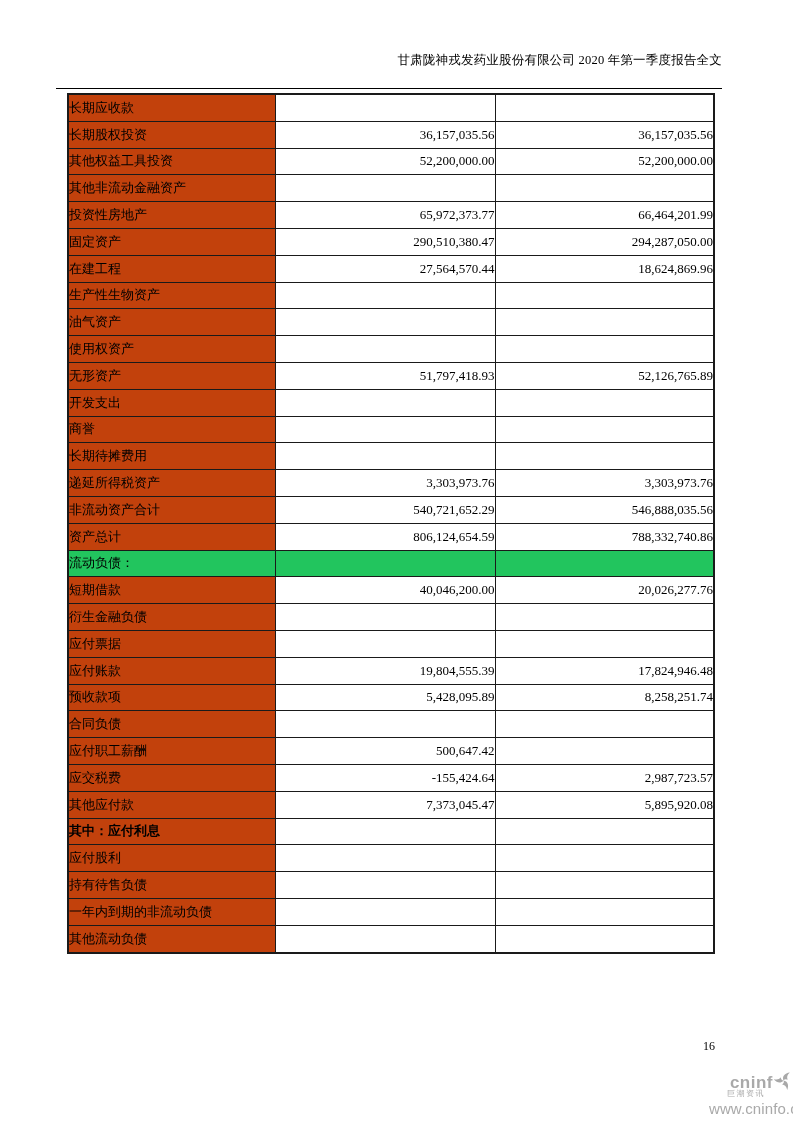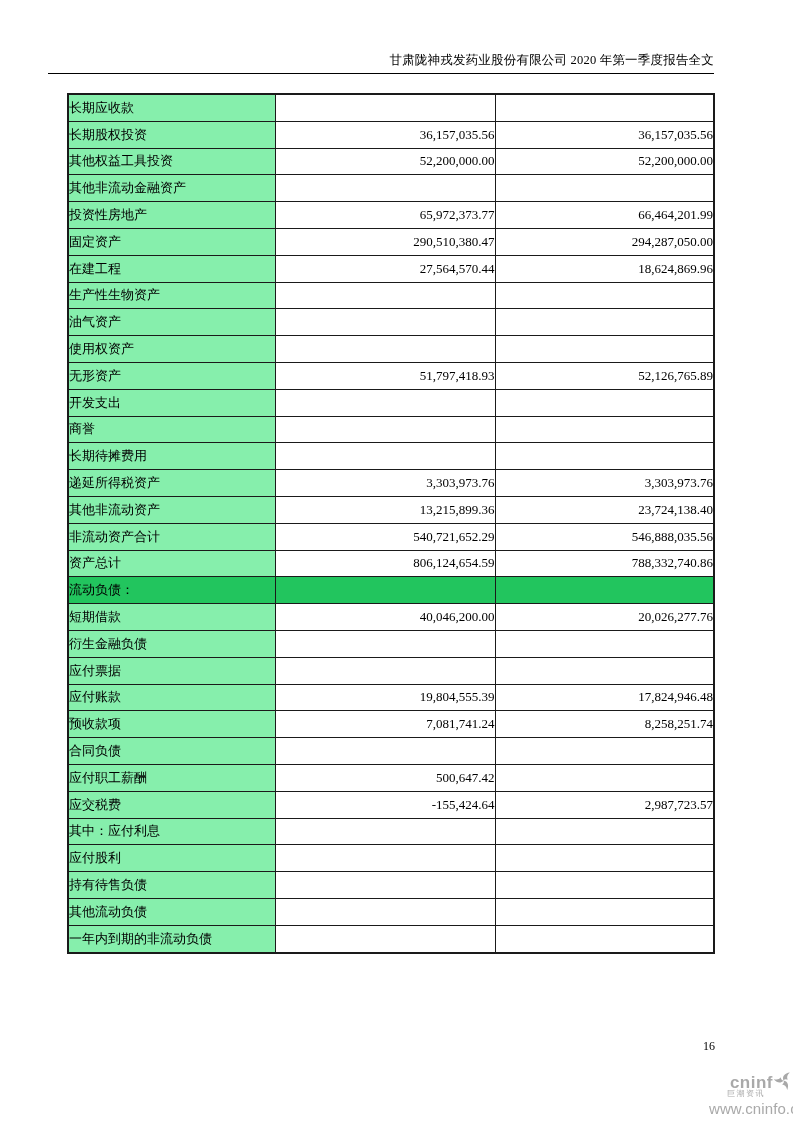--- a/index.html
+++ b/index.html
@@ -9,25 +9,25 @@
     position: relative;
     font-family: "Liberation Serif", "DejaVu Serif", serif;
     color: #000000;
     overflow: hidden;
   }
   .page { position: absolute; inset: 0; width: 793px; height: 1122px; background: #fff; }
 
   
   .page-header {
     position: absolute;
-    top: 52px; left: 48px; width: 666px;
+    top: 52px; left: 56px; width: 666px;
     text-align: right;
     font-size: 12.5px;
     line-height: 16px;
-    padding-bottom: 5px;
+    padding-bottom: 20px;
     border-bottom: 1px solid #000;
     letter-spacing: 0.2px;
     white-space: nowrap;
   }
 
   
   table.bs {
     position: absolute;
     top: 93px; left: 67px;
     width: 646px;
@@ -37,26 +37,26 @@
   }
   table.bs td {
     border: 1px solid #1a1a1a;
     height: 25.8px;
     padding: 0;
     font-size: 13px;
     vertical-align: middle;
     overflow: hidden;
     white-space: nowrap;
   }
-  td.label { background: #86efac; }
+  td.label { background: #c2410c; }
   td.val   { background: #ffffff; text-align: right; padding-right: 3px; font-size: 12.8px; }
   tr.section td { background: #22c55e; }
   .ind0 { padding-left: 3px; }
   .ind1 { padding-left: 25px; }
-  .ind2 { padding-left: 38px; }
+  .ind2 { padding-left: 38px; font-weight: bold; }
   .ind3 { padding-left: 76px; }
 
   
   .page-number {
     position: absolute;
     top: 1039px; left: 703px;
     font-size: 12px;
   }
   .cninfo-logo {
     position: absolute;
@@ -177,25 +177,20 @@
         <tr class="item">
           <td class="label ind1">长期待摊费用</td>
           <td class="val"></td>
           <td class="val"></td>
         </tr>
         <tr class="item">
           <td class="label ind1">递延所得税资产</td>
           <td class="val">3,303,973.76</td>
           <td class="val">3,303,973.76</td>
         </tr>
-        <tr class="item">
-          <td class="label ind1">其他非流动资产</td>
-          <td class="val">13,215,899.36</td>
-          <td class="val">23,724,138.40</td>
-        </tr>
         <tr class="total">
           <td class="label ind0">非流动资产合计</td>
           <td class="val">540,721,652.29</td>
           <td class="val">546,888,035.56</td>
         </tr>
         <tr class="total">
           <td class="label ind0">资产总计</td>
           <td class="val">806,124,654.59</td>
           <td class="val">788,332,740.86</td>
         </tr>
@@ -219,60 +214,65 @@
           <td class="val"></td>
           <td class="val"></td>
         </tr>
         <tr class="item">
           <td class="label ind1">应付账款</td>
           <td class="val">19,804,555.39</td>
           <td class="val">17,824,946.48</td>
         </tr>
         <tr class="item">
           <td class="label ind1">预收款项</td>
-          <td class="val">7,081,741.24</td>
+          <td class="val">5,428,095.89</td>
           <td class="val">8,258,251.74</td>
         </tr>
         <tr class="item">
           <td class="label ind1">合同负债</td>
           <td class="val"></td>
           <td class="val"></td>
         </tr>
         <tr class="item">
           <td class="label ind1">应付职工薪酬</td>
           <td class="val">500,647.42</td>
           <td class="val"></td>
         </tr>
         <tr class="item">
           <td class="label ind1">应交税费</td>
           <td class="val">-155,424.64</td>
           <td class="val">2,987,723.57</td>
         </tr>
         <tr class="item">
+          <td class="label ind1">其他应付款</td>
+          <td class="val">7,373,045.47</td>
+          <td class="val">5,895,920.08</td>
+        </tr>
+        <tr class="item">
           <td class="label ind2">其中：应付利息</td>
           <td class="val"></td>
           <td class="val"></td>
         </tr>
         <tr class="item">
           <td class="label ind3">应付股利</td>
           <td class="val"></td>
           <td class="val"></td>
         </tr>
         <tr class="item">
           <td class="label ind1">持有待售负债</td>
           <td class="val"></td>
           <td class="val"></td>
         </tr>
         <tr class="item">
+          <td class="label ind1">一年内到期的非流动负债</td>
+          <td class="val"></td>
+          <td class="val"></td>
+        </tr>
+        <tr class="item">
           <td class="label ind1">其他流动负债</td>
-          <td class="val"></td>
-          <td class="val"></td>
-        </tr>
-        <tr class="item">
-          <td class="label ind1">一年内到期的非流动负债</td>
           <td class="val"></td>
           <td class="val"></td>
         </tr>
       </tbody>
   </table>
 
   <div class="page-number">16</div>
 
   <div class="cninfo-logo">
     <div class="logo-top">

